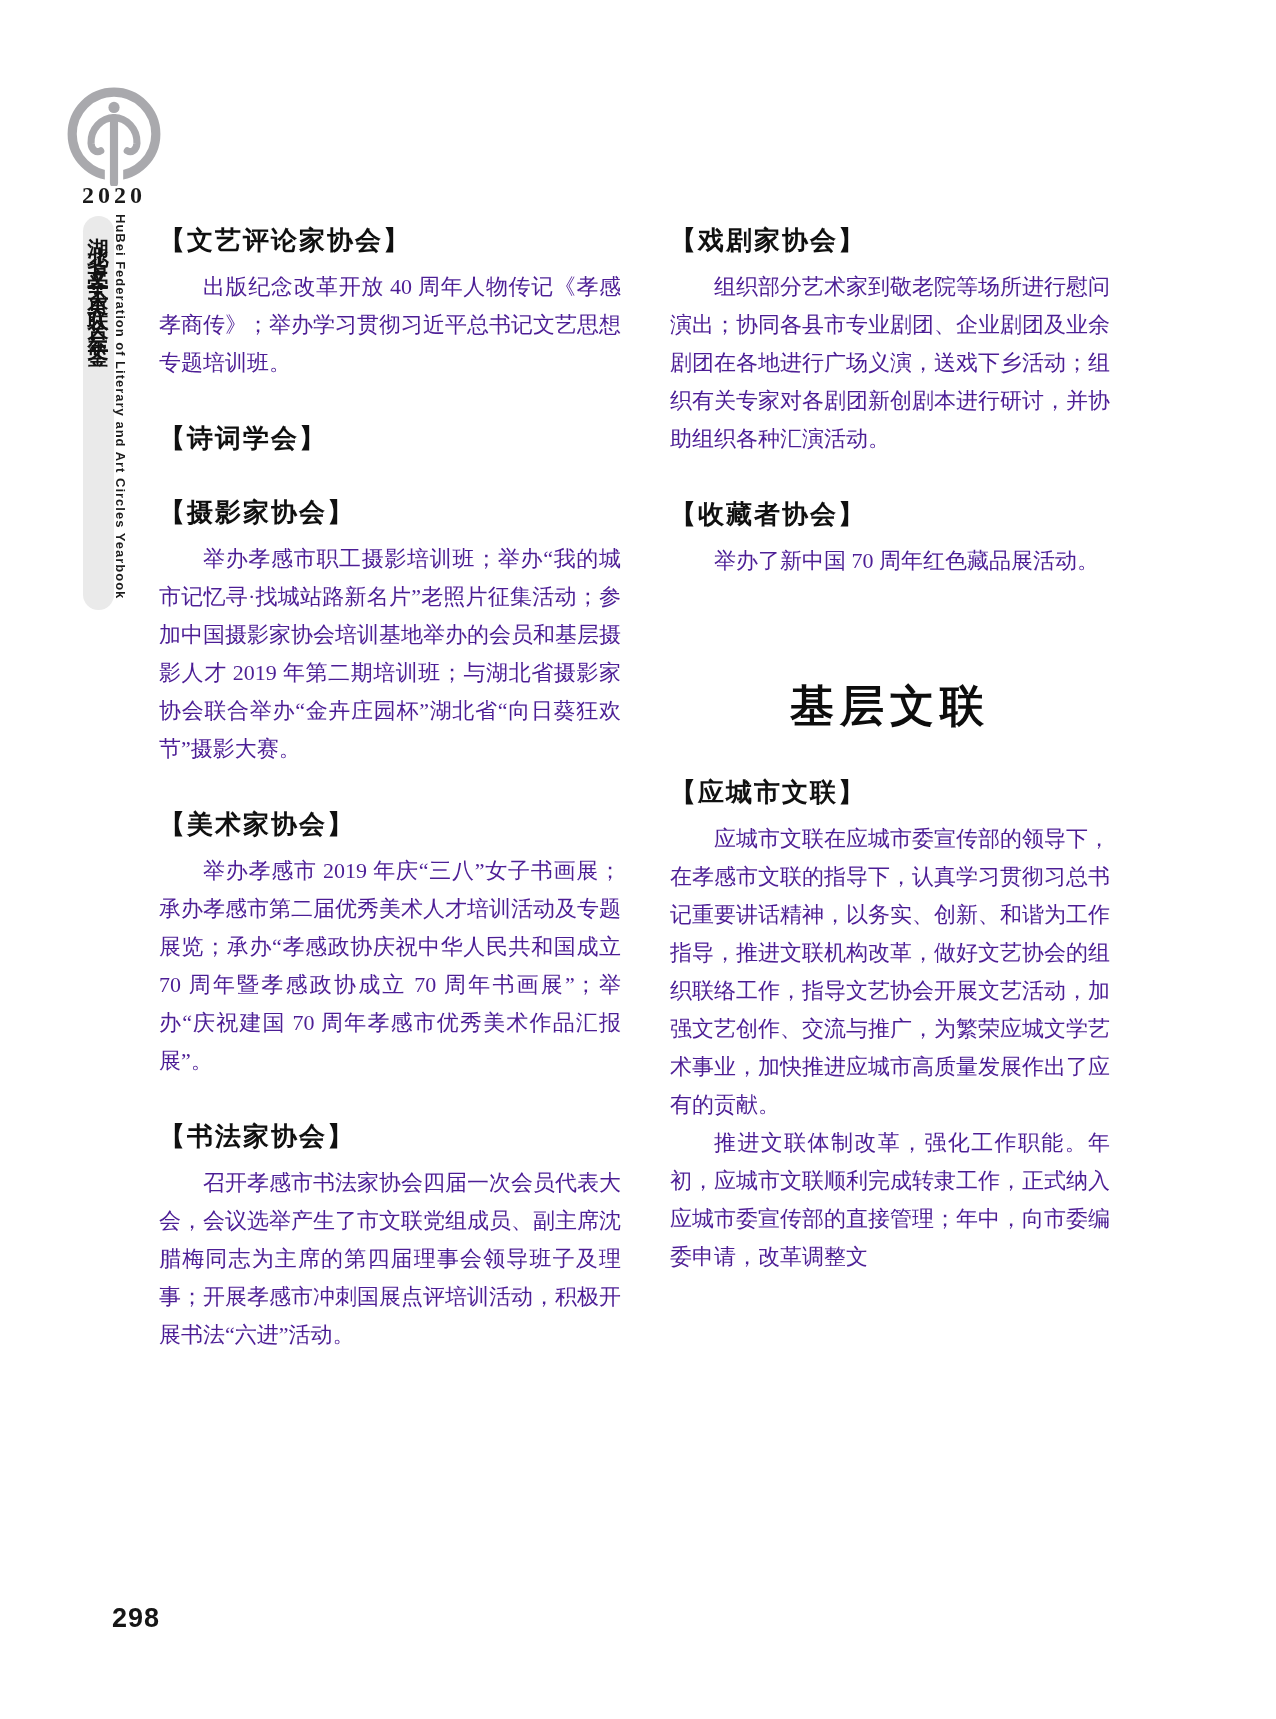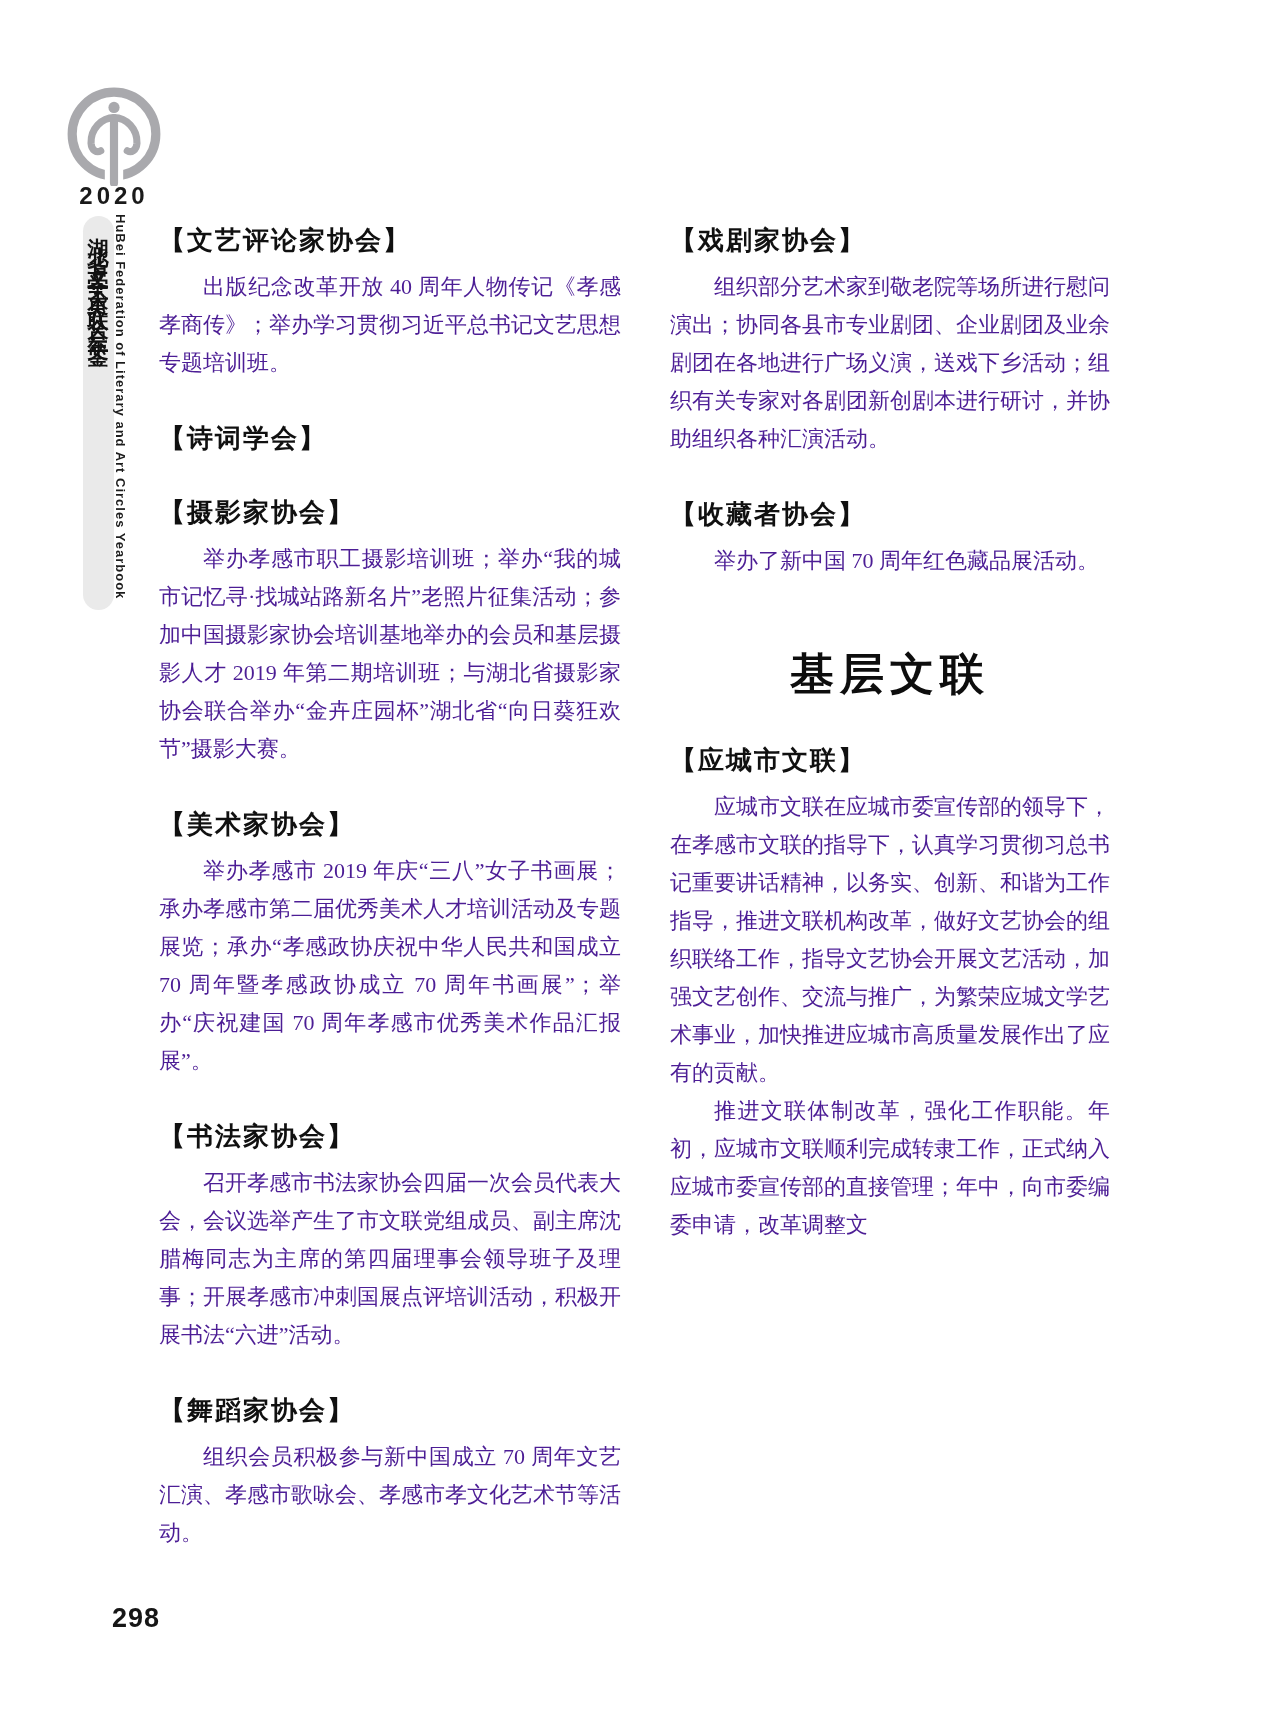--- a/index.html
+++ b/index.html
@@ -10,21 +10,21 @@
     background: #ffffff;
     color: #121212;
     font-family: "Liberation Serif", serif;
     overflow: hidden;
   }
 
   
   .logo-block { position: absolute; left: 62px; top: 86px; width: 104px; text-align: center; }
   .logo-block svg { display: block; margin: 0 auto; }
   .edition-year {
-    font-family: Liberation Sans, sans-serif;
+    font-family: Liberation Serif, serif;
     font-weight: bold;
     font-size: 24px;
     letter-spacing: 4px;
     color: #1a1a1a;
     margin-top: -4px;
   }
 
   
   .sidebar-strip {
     position: absolute; left: 83px; top: 216px;
@@ -62,21 +62,21 @@
   .body-p {
     font-size: 22px; line-height: 38px;
     text-align: justify; text-indent: 2em;
     margin: 0; color: #4c1d95;
   }
 
   .grassroots {
     font-family: "Liberation Sans", sans-serif;
     font-weight: bold; font-size: 44px; line-height: 60px;
     letter-spacing: 6px; text-align: center; color: #0d0d0d;
-    margin: 64px 0 40px 0;
+    margin: 96px 0 40px 0;
   }
 
   .page-number {
     position: absolute; left: 112px; top: 1603px;
     font-family: "Liberation Sans", sans-serif;
     font-weight: bold; font-size: 27px; color: #161616;
     letter-spacing: 1px;
   }
 </style>
 </head>
@@ -114,24 +114,20 @@
       <p class="body-p">举办孝感市职工摄影培训班；举办“我的城市记忆寻·找城站路新名片”老照片征集活动；参加中国摄影家协会培训基地举办的会员和基层摄影人才 2019 年第二期培训班；与湖北省摄影家协会联合举办“金卉庄园杯”湖北省“向日葵狂欢节”摄影大赛。</p>
     </section>
     <section class="section">
       <h3 class="sec-title">【美术家协会】</h3>
       <p class="body-p">举办孝感市 2019 年庆“三八”女子书画展；承办孝感市第二届优秀美术人才培训活动及专题展览；承办“孝感政协庆祝中华人民共和国成立 70 周年暨孝感政协成立 70 周年书画展”；举办“庆祝建国 70 周年孝感市优秀美术作品汇报展”。</p>
     </section>
     <section class="section">
       <h3 class="sec-title">【书法家协会】</h3>
       <p class="body-p">召开孝感市书法家协会四届一次会员代表大会，会议选举产生了市文联党组成员、副主席沈腊梅同志为主席的第四届理事会领导班子及理事；开展孝感市冲刺国展点评培训活动，积极开展书法“六进”活动。</p>
     </section>
-    <section class="section">
-      <h3 class="sec-title">【舞蹈家协会】</h3>
-      <p class="body-p">组织会员积极参与新中国成立 70 周年文艺汇演、孝感市歌咏会、孝感市孝文化艺术节等活动。</p>
-    </section>
   </main>
 
   <main class="col col-right">
     <section class="section">
       <h3 class="sec-title">【戏剧家协会】</h3>
       <p class="body-p">组织部分艺术家到敬老院等场所进行慰问演出；协同各县市专业剧团、企业剧团及业余剧团在各地进行广场义演，送戏下乡活动；组织有关专家对各剧团新创剧本进行研讨，并协助组织各种汇演活动。</p>
     </section>
     <section class="section">
       <h3 class="sec-title">【收藏者协会】</h3>
       <p class="body-p">举办了新中国 70 周年红色藏品展活动。</p>

